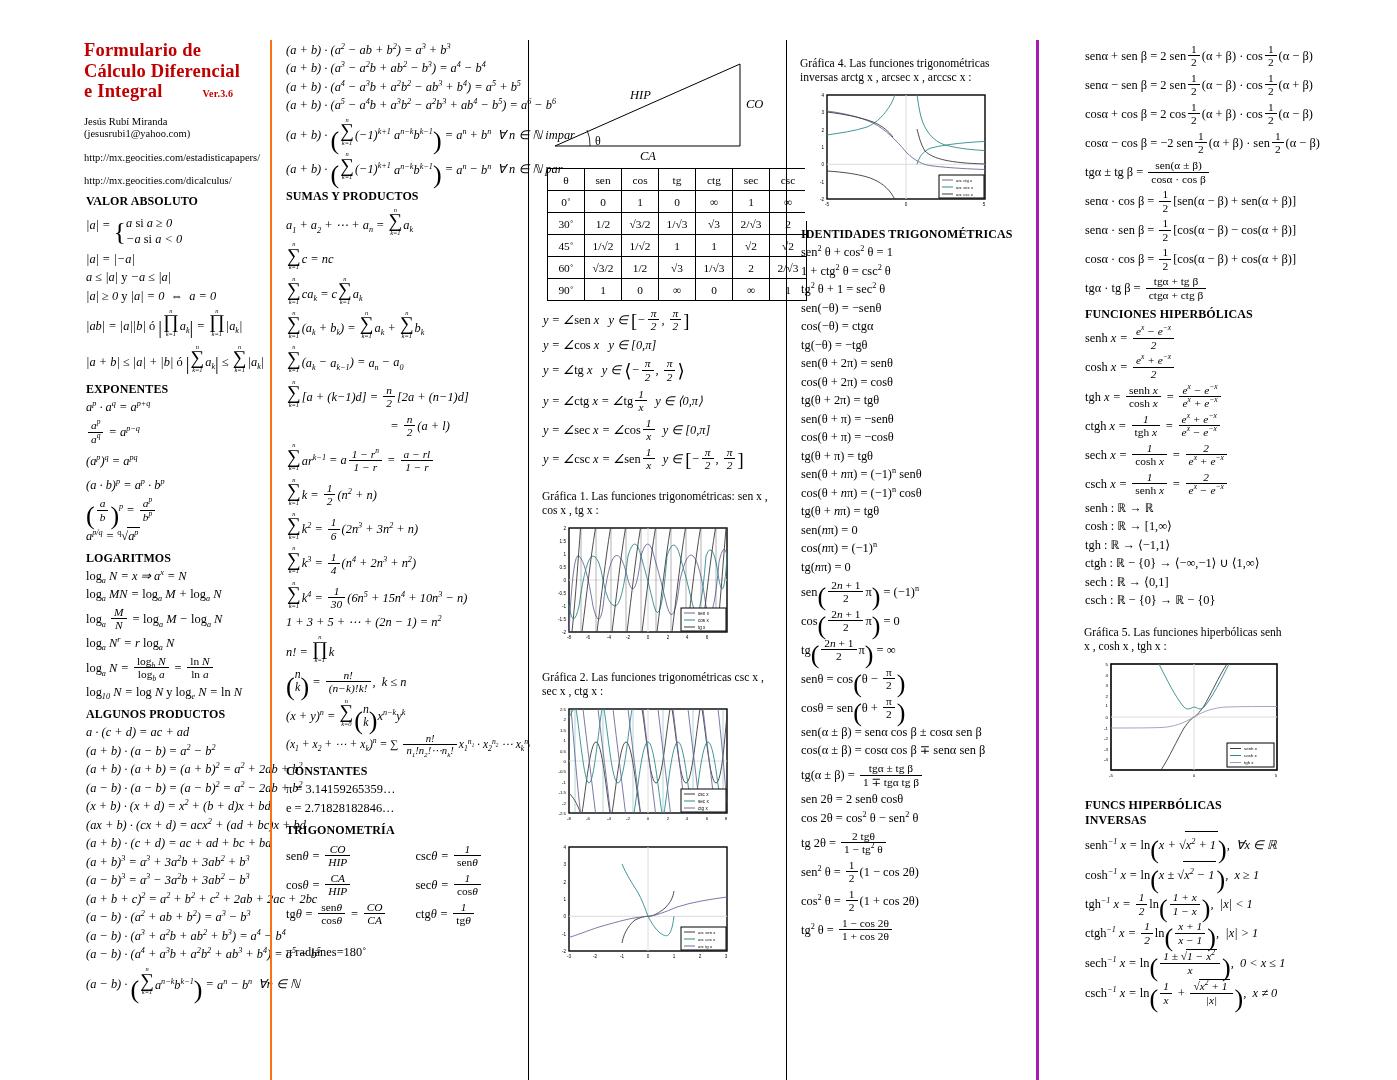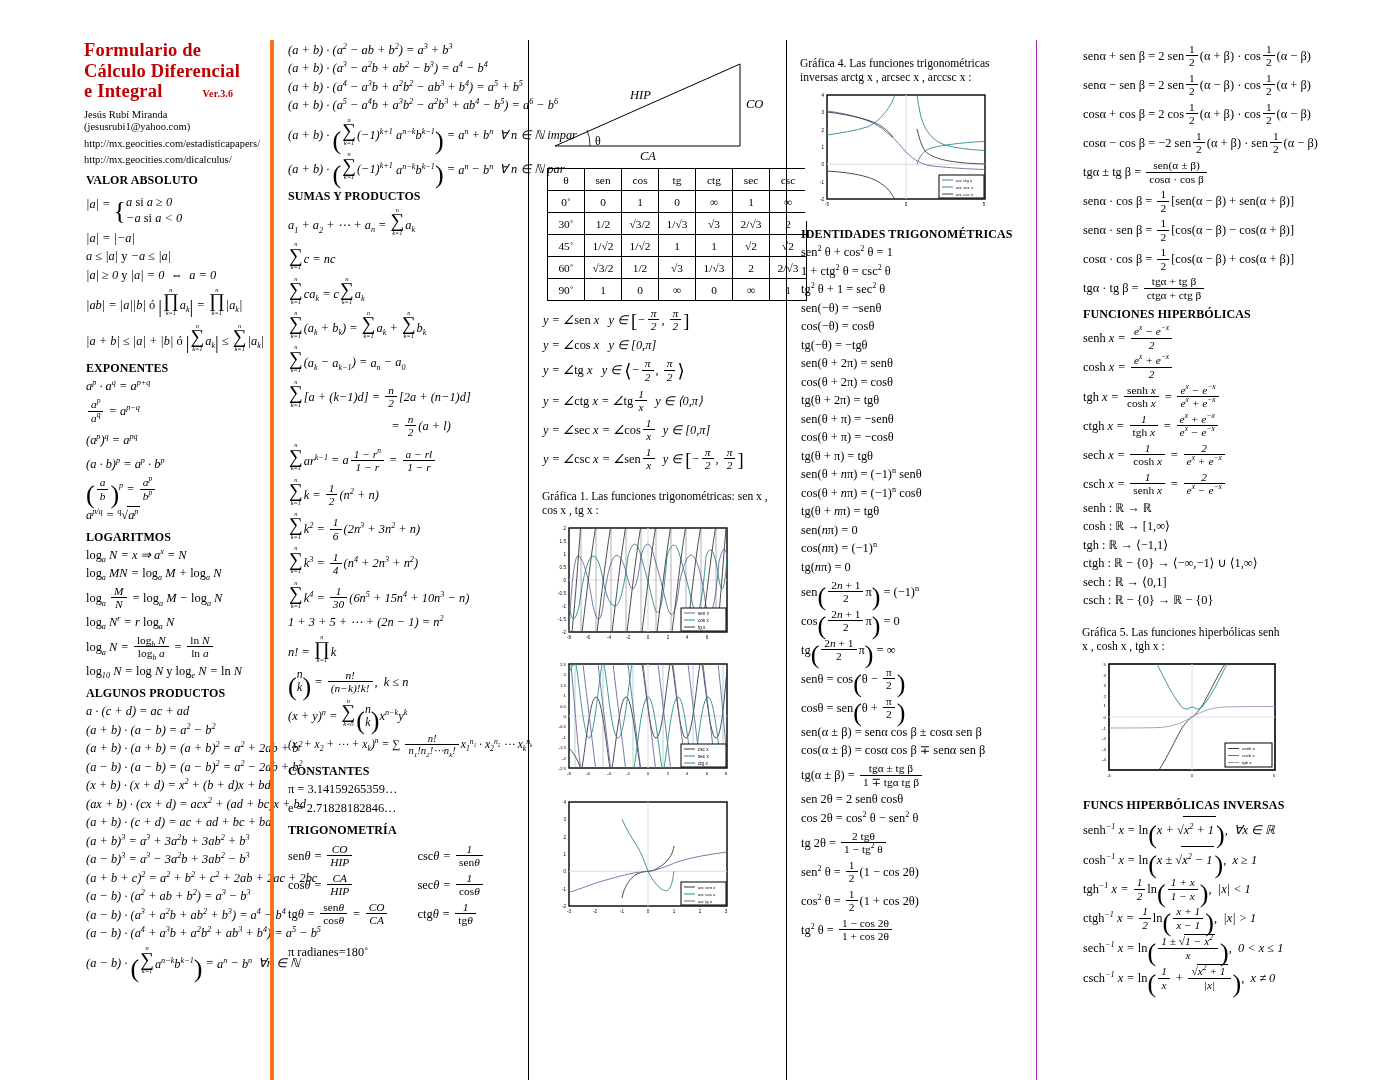--- a/index.html
+++ b/index.html
@@ -1,28 +1,28 @@
 <!DOCTYPE html>
 <html><head>
 <meta charset="utf-8">
 <style>
   html,body{margin:0;padding:0;background:#fff;}
   body{width:1397px;height:1080px;font-family:"Liberation Serif",serif;color:#000;overflow:hidden;}
   .page{position:relative;width:1397px;height:1080px;}
   .cols{display:flex;position:absolute;left:8px;top:0;width:1397px;height:1080px;padding:40px 0 0 0;box-sizing:border-box;}
   .col{position:relative;padding:0 12px;box-sizing:border-box;}
   .col.c1{width:262px;padding-left:76px;}
-  .col.c2{width:258px;border-left:4px solid #f97316;}
+  .col.c2{width:258px;border-left:2px solid #f97316;}
   .col.c3{width:258px;border-left:1px solid #000;}
   .col.c4{width:250px;border-left:1px solid #000;}
-  .col.c5{width:310px;border-left:1px solid #a21caf;padding-right:60px;padding-left:44px;}
+  .col.c5{width:310px;border-left:3px solid #a21caf;padding-right:60px;padding-left:44px;}
   .col.c1{border-left:none;}
   .ttl{color:#c00000;font-family:"Liberation Serif",serif;font-weight:bold;font-size:18.5px;line-height:20.5px;letter-spacing:.2px;}
   .ver{font-size:10px;color:#c00000;font-weight:bold;margin-left:40px;}
-  .auth{font-size:10.5px;line-height:12.5px;margin-top:4px;}
+  .auth{font-size:10.5px;line-height:12.5px;margin-top:11px;}
   h2.sec{font-size:12px;font-weight:bold;margin:6px 0 2px 2px;font-family:"Liberation Serif",serif;letter-spacing:.1px;}
   .f{font-size:12.4px;line-height:17px;margin:1.5px 0 1.5px 2px;font-style:italic;white-space:nowrap;}
   .f.up{font-style:normal;}
   .f.tall{line-height:26px;margin:3px 0 3px 2px;}
   .cap{font-size:11.6px;line-height:14px;margin:17px 0 2px 1px;font-style:normal;}
   
   .rm{font-style:normal;}
   .frac{display:inline-block;vertical-align:-0.55em;text-align:center;font-size:.92em;line-height:1.08;margin:0 2px;}
   .frac > span{display:block;padding:0 3px;}
   .frac .num{border-bottom:1px solid #000;}
@@ -293,20 +293,21 @@
         <line x1="137" y1="98" x2="148" y2="98" stroke="#2e8b8b" stroke-width="1"></line>
         <line x1="137" y1="105" x2="148" y2="105" stroke="#3a3a3a" stroke-width="1"></line>
         <g class="legend" font-family="Liberation Sans, sans-serif" font-size="4.6">
           <text x="151" y="92.5">sen x</text>
           <text x="151" y="99.5">cos x</text>
           <text x="151" y="106.5">tg x</text>
         </g>
       </svg>
     </div>
 
+    <div class="cap">Gráfica 2. Las funciones trigonométricas  csc x ,  sec x ,  ctg x :</div>
     <div class="plot">
       <svg width="190" height="130" viewBox="0 0 190 130">
         <rect x="22" y="6" width="158" height="104" fill="#fff" stroke="#000" stroke-width="1.4"></rect>
         <line x1="22" y1="58" x2="180" y2="58" stroke="#dcdcdc" stroke-width="1"></line>
         <line x1="101" y1="6" x2="101" y2="110" stroke="#dcdcdc" stroke-width="1"></line>
         <g font-family="Liberation Sans, sans-serif" font-size="4.4" fill="#000">
           <text x="19" y="8" text-anchor="end">2.5</text>
               <text x="19" y="18.4" text-anchor="end">2</text>
           <text x="19" y="28.8" text-anchor="end">1.5</text>
               <text x="19" y="39.2" text-anchor="end">1</text>
@@ -449,21 +450,21 @@
           <text x="151" y="106.5">arc csc x</text>
         </g>
       </svg>
     </div>
 
     <h2 class="sec">IDENTIDADES TRIGONOMÉTRICAS</h2>
     <div class="f up">sen<sup>2</sup> θ + cos<sup>2</sup> θ = 1</div>
     <div class="f up">1 + ctg<sup>2</sup> θ = csc<sup>2</sup> θ</div>
     <div class="f up">tg<sup>2</sup> θ + 1 = sec<sup>2</sup> θ</div>
     <div class="f up">sen(−θ) = −senθ</div>
-    <div class="f up">cos(−θ) = cosθ</div>
+    <div class="f up">cos(−θ) = ctgα</div>
     <div class="f up">tg(−θ) = −tgθ</div>
     <div class="f up">sen(θ + 2π) = senθ</div>
     <div class="f up">cos(θ + 2π) = cosθ</div>
     <div class="f up">tg(θ + 2π) = tgθ</div>
     <div class="f up">sen(θ + π) = −senθ</div>
     <div class="f up">cos(θ + π) = −cosθ</div>
     <div class="f up">tg(θ + π) = tgθ</div>
     <div class="f up">sen(θ + <i>n</i>π) = (−1)<sup>n</sup> senθ</div>
     <div class="f up">cos(θ + <i>n</i>π) = (−1)<sup>n</sup> cosθ</div>
     <div class="f up">tg(θ + <i>n</i>π) = tgθ</div>

